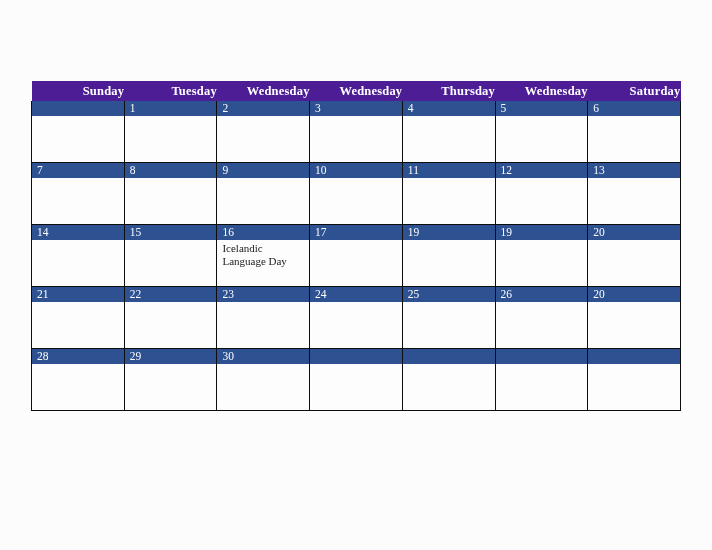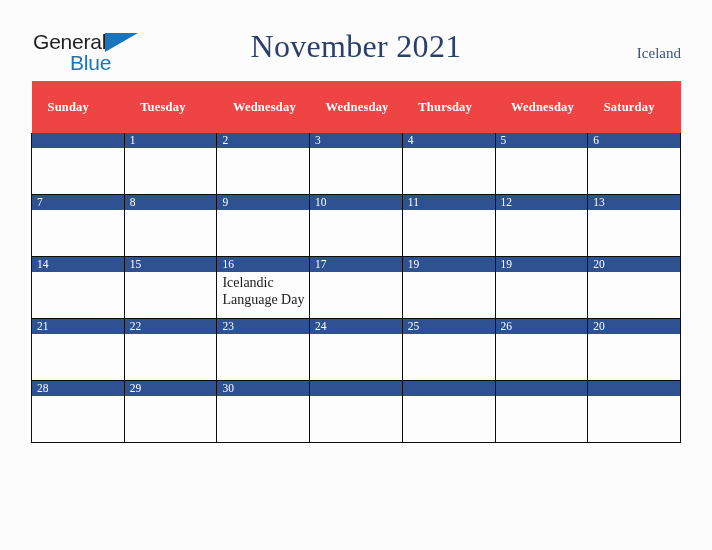--- a/index.html
+++ b/index.html
@@ -90,28 +90,28 @@
   .calendar {
     position: absolute;
     left: 31px;
     top: 81px;
     width: 650px;
     border-collapse: collapse;
     table-layout: fixed;
   }
 
   .calendar th {
-    background: #ef4444;
+    background: #4c1d95;
     color: #ffffff;
     font-size: 12.5px;
     font-weight: bold;
     font-family: "Liberation Serif", serif;
     height: 20px;
-    padding: 16px;
-    text-align: left;
+    padding: 0;
+    text-align: right;
     border: none;
     letter-spacing: 0.2px;
   }
 
   .calendar td {
     padding: 0;
     vertical-align: top;
     border-left: 1px solid #0d0d0d;
     border-right: 1px solid #0d0d0d;
     border-bottom: 1px solid #0d0d0d;
@@ -132,45 +132,32 @@
     line-height: 15px;
     color: #ffffff;
     font-size: 11.5px;
     font-family: "Liberation Serif", serif;
     padding-left: 5px;
     box-sizing: border-box;
     overflow: hidden;
   }
 
   .event {
-    font-size: 14px;
+    font-size: 11px;
     line-height: 1.22;
     color: #1a1a1a;
     font-family: "Liberation Serif", serif;
     padding: 2px 4px 0 5px;
   }
 </style>
 </head>
 <body>
 
 <div class="page">
 
-  <div class="header">
-
-    <div class="logo">
-      <span class="logo-general">General</span>
-      <span class="logo-triangle"></span>
-      <span class="logo-blue">Blue</span>
-    </div>
-
-    <div class="title">November 2021</div>
-
-    <div class="country">Iceland</div>
-
-  </div>
 
   <table class="calendar">
     <thead>
       <tr>
         <th>Sunday</th>
         <th>Tuesday</th>
         <th>Wednesday</th>
         <th>Wednesday</th>
         <th>Thursday</th>
         <th>Wednesday</th>

